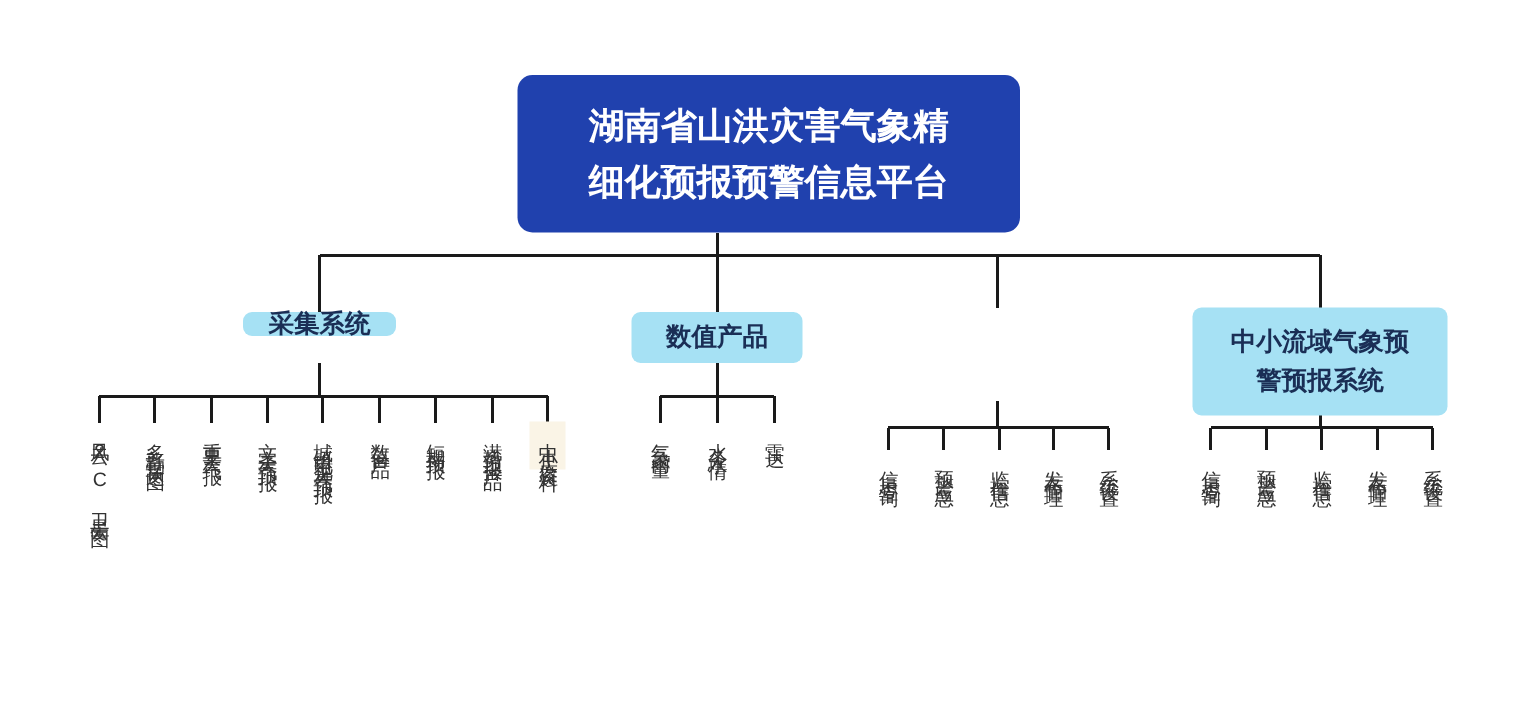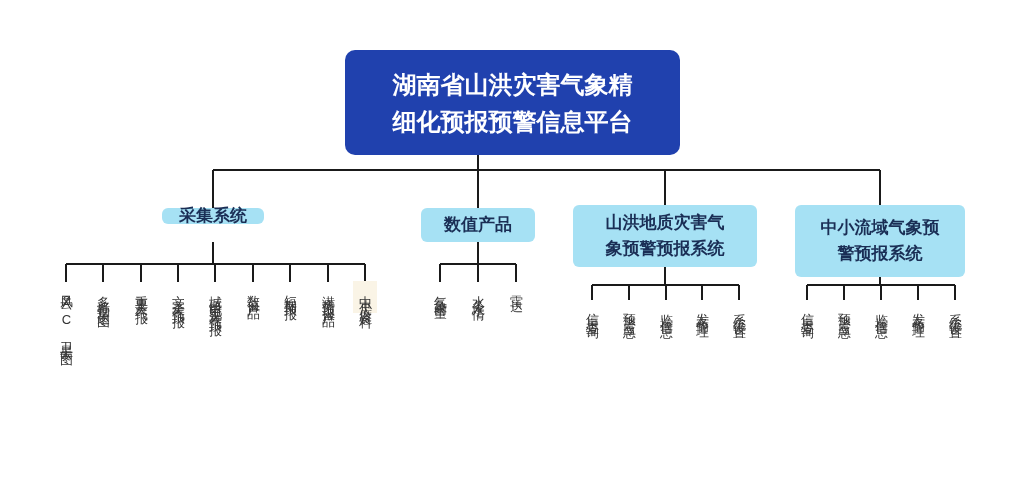--- a/index.html
+++ b/index.html
@@ -81,24 +81,20 @@
     <span>湖南省山洪灾害气象精
 细化预报预警信息平台</span>
   </div>
 
   <div class="node branch-node" id="branch0">
     <span>采集系统</span>
   </div>
   <div class="node branch-node" id="branch1">
     <span>数值产品</span>
   </div>
-  <div class="node branch-node" id="branch2">
-    <span>山洪地质灾害气
-象预警预报系统</span>
-  </div>
   <div class="node branch-node" id="branch3">
     <span>中小流域气象预
 警预报系统</span>
   </div>
 
   <div class="leaf" style="left:57px;top:285px">风云2C卫星云图</div>
   <div class="leaf" style="left:94px;top:285px">多普勒雷达图</div>
   <div class="leaf" style="left:132px;top:285px">重要天气报</div>
   <div class="leaf" style="left:169px;top:285px">文字天气预报</div>
   <div class="leaf" style="left:206px;top:285px">城镇电视天气预报</div>

